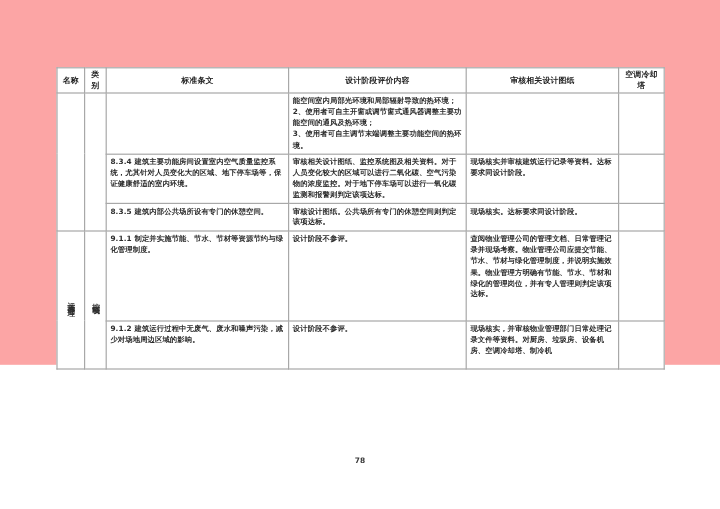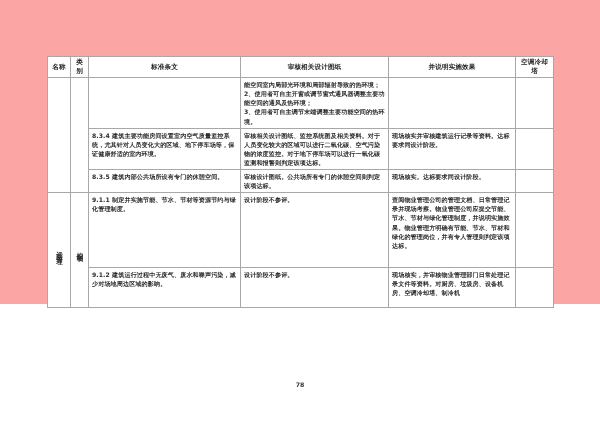--- a/index.html
+++ b/index.html
@@ -127,22 +127,22 @@
       <col class="col-design">
       <col class="col-oper">
       <col class="col-judge">
     </colgroup>
 
     <thead>
       <tr>
         <th>名称</th>
         <th>类别</th>
         <th>标准条文</th>
+        <th>设计阶段评价内容</th>
         <th>审核相关设计图纸</th>
-        <th>并说明实施效果</th>
         <th>空调冷却塔</th>
       </tr>
     </thead>
 
     <tbody>
 
       <tr>
         <td class="blank" rowspan="3"></td>
         <td class="blank" rowspan="3"></td>
         <td class="blank"></td>

